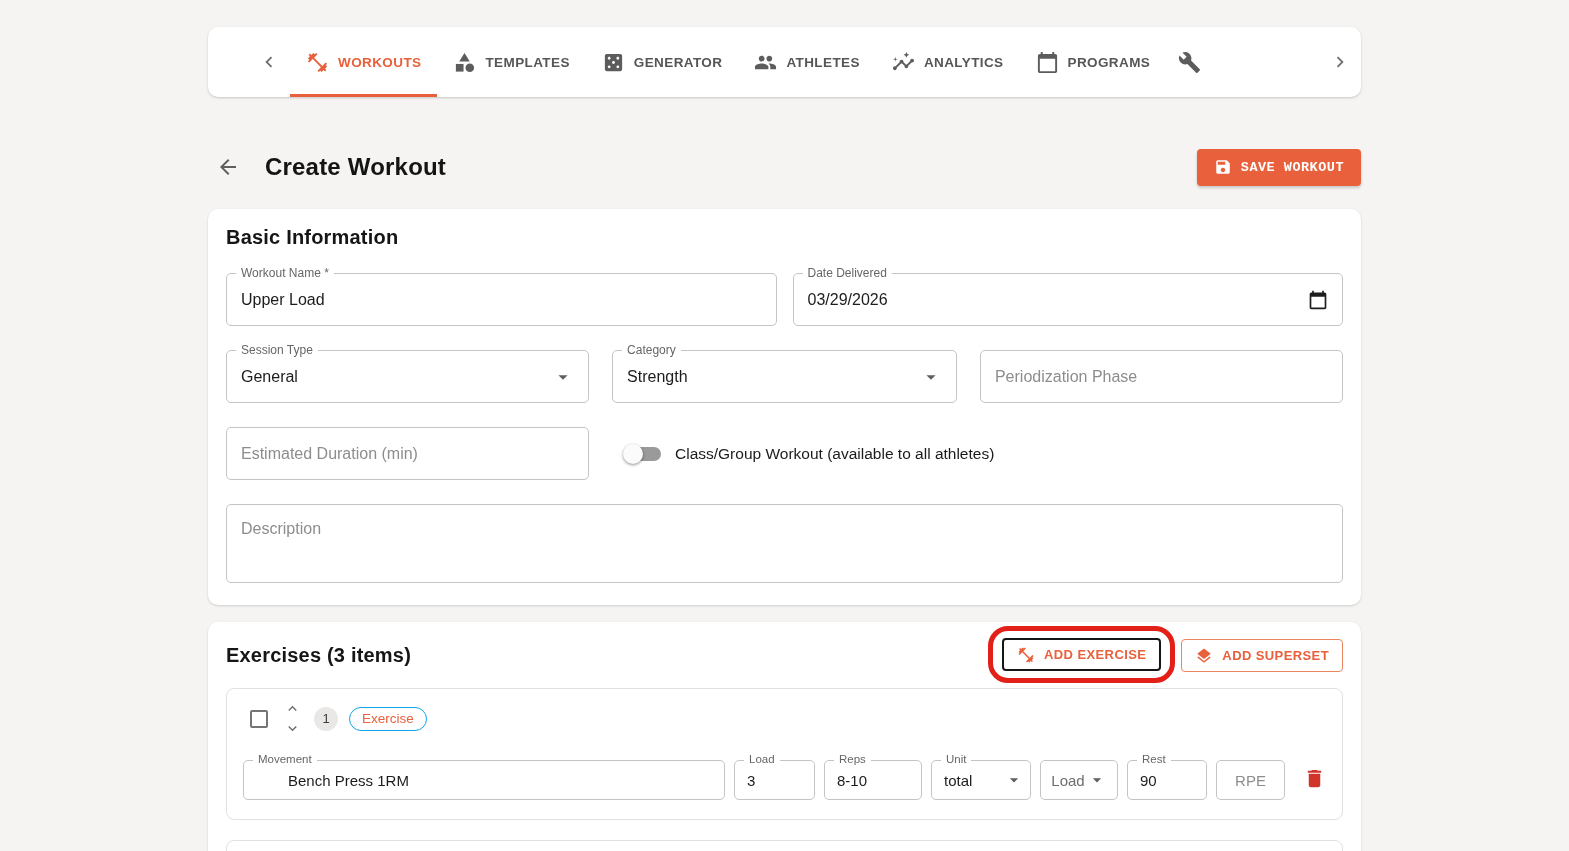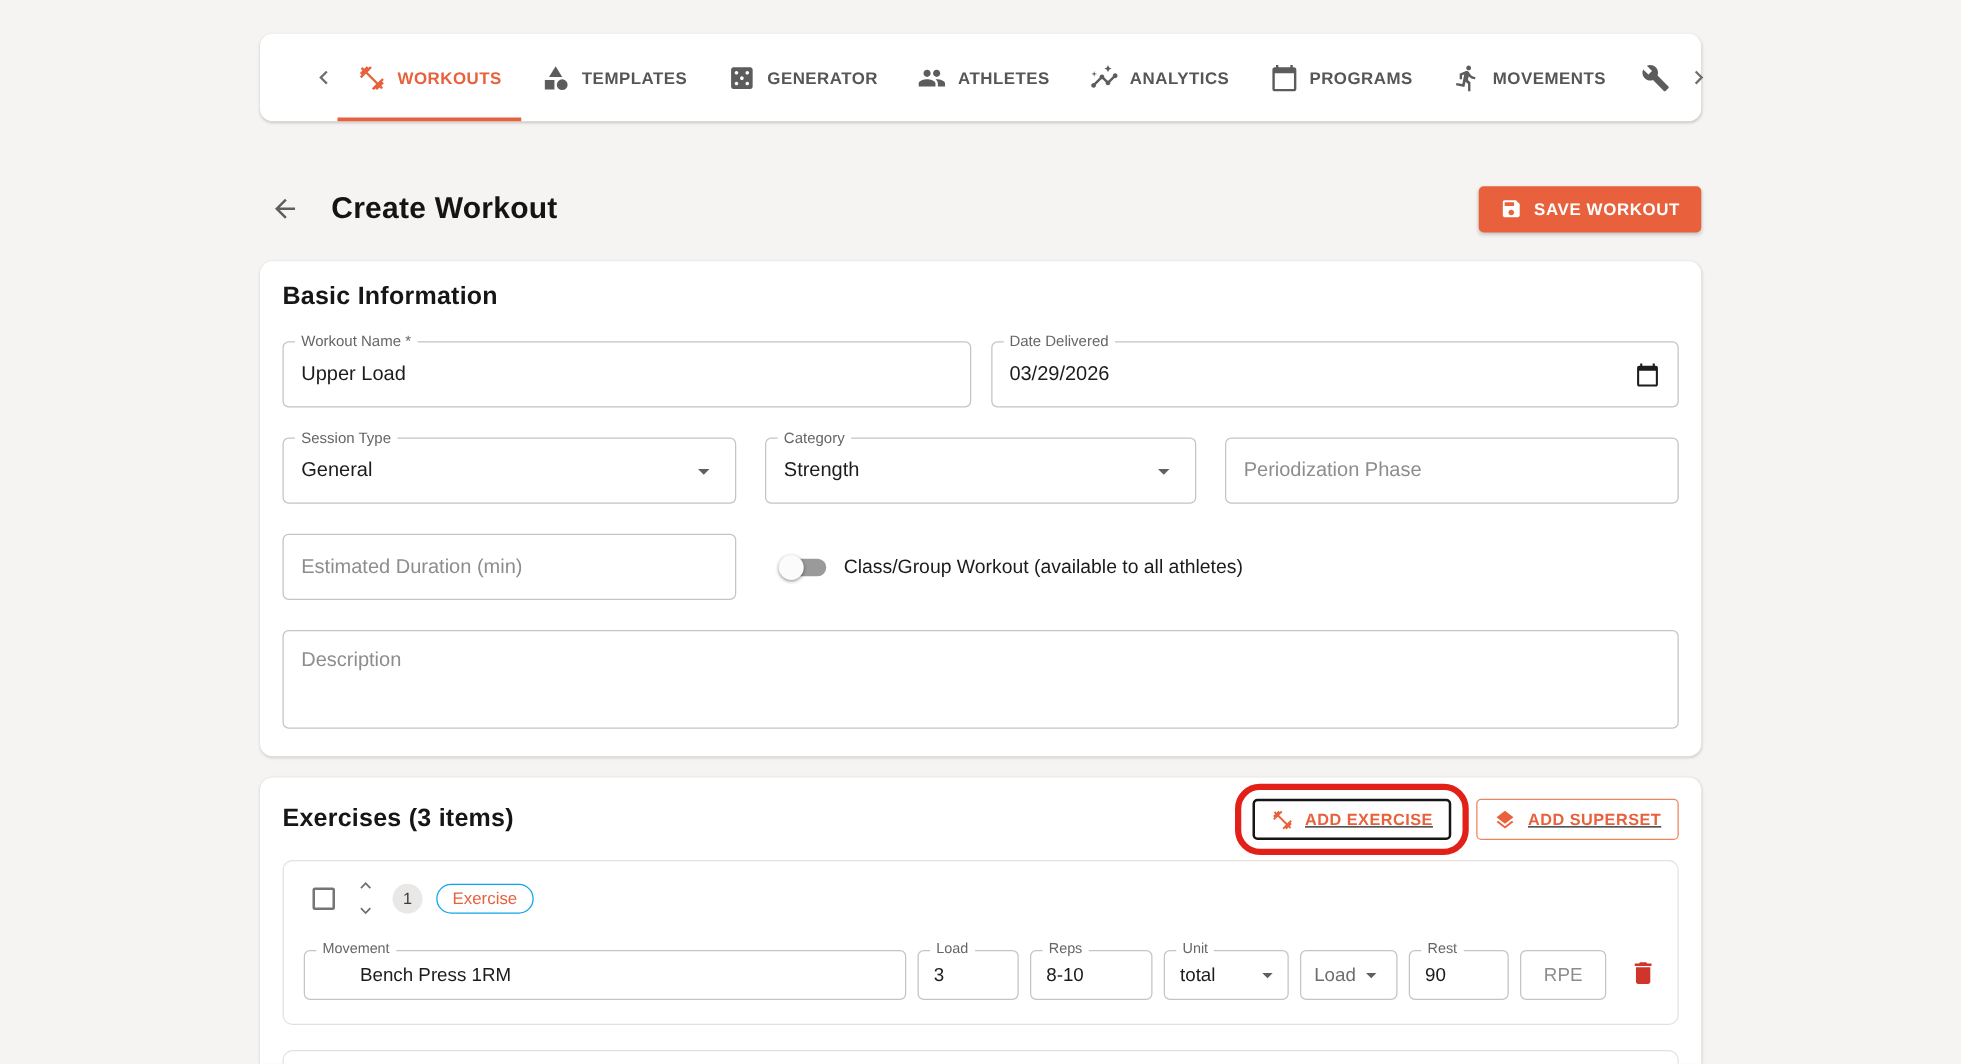--- a/index.html
+++ b/index.html
@@ -33,21 +33,21 @@
 
   
   .page-header { margin-top:50px; display:flex; align-items:center; }
   .icon-btn { width:40px; height:40px; border:none; background:none; border-radius:50%; display:flex; align-items:center; justify-content:center; cursor:pointer; color:#5f5f5f; }
   .icon-btn svg { width:24px; height:24px; fill:#5f5f5f; }
   .page-title { margin-left:17px; font-size:24px; font-weight:700; color:#141414; letter-spacing:.2px; }
   .save-btn {
     margin-left:auto; height:37px; padding:0 17px; border:none; border-radius:4px;
     background:#e8613c; color:#fff; font-size:13.5px; font-weight:700; letter-spacing:.5px;
     display:flex; align-items:center; gap:9px; cursor:pointer; box-shadow:0 2px 3px rgba(0,0,0,.18);
-    font-family:Liberation Sans, sans-serif;
+    font-family:Liberation Mono, monospace;
   }
   .save-btn svg { width:18px; height:18px; fill:#fff; }
 
   
   .card {
     background:#fff; border-radius:10px; margin-top:22px;
     box-shadow:0 1px 3px rgba(0,0,0,.1), 0 1px 2px rgba(0,0,0,.06);
     padding:17px 18px 22px;
   }
   .section-title { font-size:20px; font-weight:700; color:#161616; letter-spacing:.2px; }
@@ -76,21 +76,21 @@
   .switch { position:relative; width:34px; height:14px; background:#9a9a9a; border-radius:7px; flex:none; }
   .switch .thumb {
     position:absolute; left:-4px; top:-3px; width:20px; height:20px; background:#fbfbfb;
     border-radius:50%; box-shadow:0 1px 3px rgba(0,0,0,.45);
   }
   .toggle-label { font-size:15.5px; color:#1c1c1c; }
   .desc-field { height:79px; align-items:flex-start; padding-top:15px; margin-top:24px; }
 
   
   .ex-header { display:flex; align-items:center; }
-  .ex-actions { margin-left:auto; display:flex; align-items:center;text-decoration:underline; }
+  .ex-actions { margin-left:auto; display:flex; align-items:flex-start; }
   .btn-outline {
     display:flex; align-items:center; gap:9px; height:33px; padding:0 13px;
     background:#fff; border-radius:4px; color:#e8613c; font-size:13px; font-weight:700;
     letter-spacing:.4px; cursor:pointer; white-space:nowrap; font-family:"Liberation Sans", sans-serif;
   }
   .btn-outline svg { width:18px; height:18px; fill:#e8613c; }
   .btn-add-exercise { border:2px solid #161616; }
   .btn-add-superset { border:1px solid #eb855f; margin-left:3px; }
   .highlight-ring {
     border:5px solid #e32018; border-radius:20px; padding:7px 9px;
@@ -170,26 +170,20 @@
             <path d="M21 8c-1.45 0-2.26 1.44-1.93 2.51l-3.55 3.56c-.3-.09-.74-.09-1.04 0l-2.55-2.55C12.27 10.45 11.46 9 10 9c-1.45 0-2.27 1.44-1.93 2.52l-4.56 4.55C2.44 15.74 1 16.55 1 18c0 1.1.9 2 2 2 1.45 0 2.26-1.44 1.93-2.51l4.55-4.56c.3.09.74.09 1.04 0l2.55 2.55C12.73 16.55 13.54 18 15 18c1.45 0 2.27-1.44 1.93-2.52l3.56-3.55C21.56 12.26 23 11.45 23 10c0-1.1-.9-2-2-2zm-6-1 .94-2.07L18 4l-2.06-.93L15 1l-.92 2.07L12 4l2.08.93zM3.5 11 4 9l2-.5L4 8l-.5-2L3 8l-2 .5L3 9z"></path>
           </svg>
         <span>ANALYTICS</span>
       </div>
       <div class="nav-tab">
         <svg viewBox="0 0 24 24">
             <path d="M20 3h-1V1h-2v2H7V1H5v2H4c-1.1 0-2 .9-2 2v16c0 1.1.9 2 2 2h16c1.1 0 2-.9 2-2V5c0-1.1-.9-2-2-2zm0 18H4V8h16v13z"></path>
           </svg>
         <span>PROGRAMS</span>
       </div>
-      <div class="nav-tab">
-        <svg viewBox="0 0 24 24">
-            <path d="M13.49 5.48c1.1 0 2-.9 2-2s-.9-2-2-2-2 .9-2 2 .9 2 2 2zm-3.6 13.9 1-4.4 2.1 2v6h2v-7.5l-2.1-2 .6-3c1.3 1.5 3.3 2.5 5.5 2.5v-2c-1.9 0-3.5-1-4.3-2.4l-1-1.6c-.4-.6-1-1-1.7-1-.3 0-.5.1-.8.1l-5.2 2.2v4.7h2v-3.4l1.8-.7-1.6 8.1-4.9-1-.4 2 7 1.4z"></path>
-          </svg>
-        <span>MOVEMENTS</span>
-      </div>
       <div class="nav-tab icon-only">
         <svg viewBox="0 0 24 24">
             <path d="M22.7 19 13.6 9.9c.9-2.3.4-5-1.5-6.9-2-2-5-2.4-7.4-1.3L9 6 6 9 1.6 4.7C.4 7.1.9 10.1 2.9 12.1c1.9 1.9 4.6 2.4 6.9 1.5l9.1 9.1c.4.4 1 .4 1.4 0l2.3-2.3c.5-.4.5-1.1.1-1.4z"></path>
           </svg>
       </div>
     </div>
     <button class="nav-scroll">
       <svg width="22" height="22" viewBox="0 0 24 24" fill="#6f6f6f">
           <path d="M10 6 8.59 7.41 13.17 12l-4.58 4.59L10 18l6-6z"></path>
         </svg>

